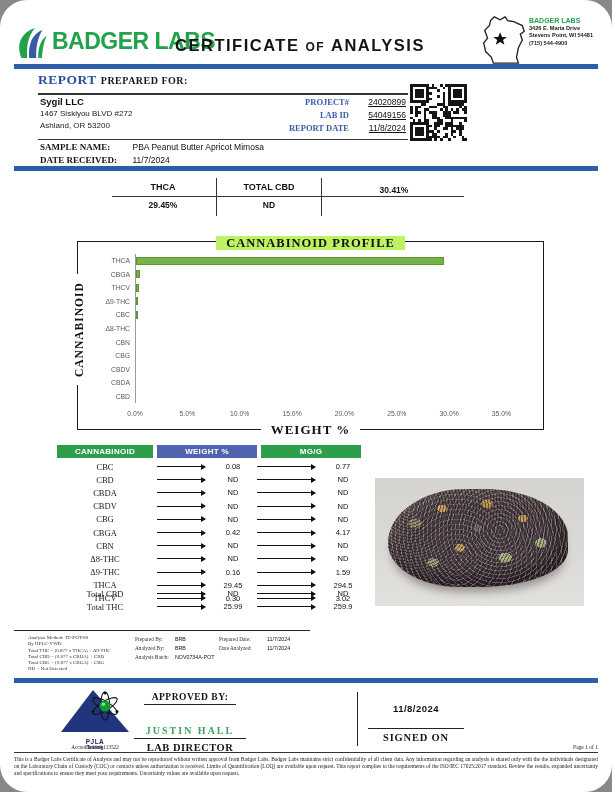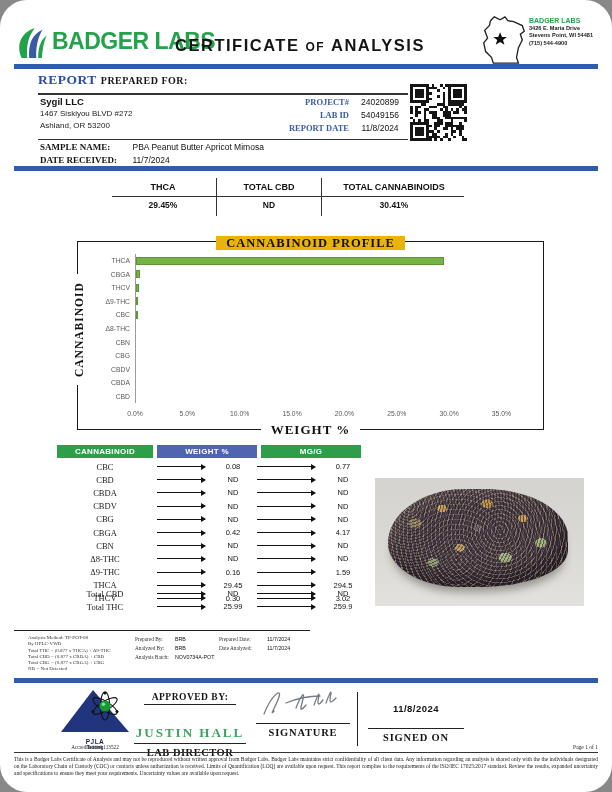--- a/index.html
+++ b/index.html
@@ -21,40 +21,40 @@
   
   .rep-head{left:38px;top:70px;}
   .rep-blue{font-size:13.5px;font-weight:bold;color:#2b4ea0;letter-spacing:.5px;}
   .rep-rest{font-size:10px;font-weight:bold;color:#151515;letter-spacing:.5px;}
   .hline{background:#333;}
   .client{left:40px;top:96px;font-size:8px;line-height:12px;color:#222;}
   .client .cname{font-size:9.5px;font-weight:bold;color:#111;}
   .meta{left:228px;top:97px;width:178px;}
   .meta-row{display:grid;grid-template-columns:1fr 52px;gap:5px;height:13px;}
   .meta-label{text-align:right;font-family:"Liberation Serif",serif;font-weight:bold;color:#3b5aa5;font-size:8.5px;}
-  .meta-value{text-align:center;font-size:8.5px;color:#111;}
+  .meta-value{text-align:right;font-size:8.5px;color:#111;text-decoration:underline;}
   #qr{left:410px;top:84px;width:57px;height:57px;display:grid;
       grid-template-columns:repeat(21,1fr);grid-template-rows:repeat(21,1fr);background:#fff;}
   #qr .q{background:#fff;} #qr .q.on{background:#151515;}
   .sample-row{left:40px;font-size:9px;}
   .sample-label{display:inline-block;width:90px;font-family:"Liberation Serif",serif;font-weight:bold;color:#141414;}
   .sample-value{font-size:8.5px;color:#111;}
 
   
   .summary{left:110px;top:178px;width:356px;height:38px;display:flex;}
   .sum-col{text-align:center;padding-top:2px;}
   .sum-col.c0{width:106px;} .sum-col.c1{width:104px;border-left:1.2px solid #333;border-right:1.2px solid #333;} .sum-col.c2{width:144px;}
   .sum-h{font-size:9px;font-weight:bold;height:15px;line-height:15px;}
   .sum-v{font-size:8.5px;font-weight:bold;padding-top:5px;}
   .sum-line{left:112px;top:196px;width:352px;height:1.2px;background:#333;}
 
   
   .chart-box{left:77px;top:241px;width:465px;height:187px;border:1.5px solid #1a1a1a;}
   .chart-title{position:absolute;top:-9px;left:0;right:0;text-align:center;}
-  .chart-title span{background:#eab308;padding:0 10px;font-family:"Liberation Serif",serif;font-weight:bold;
+  .chart-title span{background:#bef264;padding:0 10px;font-family:"Liberation Serif",serif;font-weight:bold;
                     font-size:12.5px;letter-spacing:1px;color:#111;}
   .chart-ylabel{position:absolute;left:-40px;top:50%;width:80px;text-align:center;transform:rotate(-90deg);}
   .chart-ylabel span{background:#fff;padding:0 8px;font-family:"Liberation Serif",serif;font-weight:bold;
                      font-size:11.5px;letter-spacing:1px;}
   .chart-xlabel{position:absolute;bottom:-9px;left:0;right:0;text-align:center;}
   .chart-xlabel span{background:#fff;padding:0 10px;font-family:"Liberation Serif",serif;font-weight:bold;
                      font-size:13px;letter-spacing:1px;}
   #chart-rows{position:absolute;left:9px;right:8px;top:12px;bottom:26px;display:flex;flex-direction:column;}
   .c-row{flex:1;display:grid;grid-template-columns:48px 1fr;align-items:center;}
   .c-label{text-align:right;padding-right:5px;font-size:6.8px;color:#595959;}
@@ -109,21 +109,21 @@
         repeating-radial-gradient(circle at 38% 72%,rgba(180,200,140,.3) 0 1px,transparent 1px 5px);}
 
   
   .pjla{left:58px;top:687px;width:74px;text-align:center;}
   .pjla-name{font-size:6.5px;font-weight:bold;color:#1a1f55;letter-spacing:.5px;margin-top:1px;}
   .pjla-sub{font-size:4.8px;font-weight:bold;color:#1a1f55;}
   .accred{left:48px;top:744px;width:94px;text-align:center;font-family:"Liberation Serif",serif;font-size:5.2px;color:#222;}
   .approved{left:134px;top:692px;width:112px;text-align:center;font-family:"Liberation Serif",serif;}
   .ap-label{font-size:9.5px;font-weight:bold;letter-spacing:.5px;color:#141414;}
   .ap-hr1{height:1px;background:#222;margin:2px 10px 2px 10px;}
-  .ap-name{font-size:13px;font-weight:bold;color:#3aa55d;letter-spacing:2px;margin-top:20px;}
+  .ap-name{font-size:10px;font-weight:bold;color:#3aa55d;letter-spacing:2px;margin-top:20px;}
   .ap-hr2{height:1px;background:#222;margin:2px 0 3px 0;}
   .ap-role{font-size:10.5px;font-weight:600;color:#141414;letter-spacing:.5px;}
   .sigblock{left:256px;top:686px;width:94px;text-align:center;}
   .sig-hr{height:1px;background:#222;margin:1px 0 3px 0;}
   .sig-label{font-family:"Liberation Serif",serif;font-size:10.5px;font-weight:bold;letter-spacing:.8px;color:#141414;}
   .vdiv{left:357px;top:692px;width:1.3px;height:54px;background:#222;}
   .dateblock{left:368px;top:703px;width:96px;text-align:center;}
   .signed-date{font-size:9.5px;font-weight:bold;letter-spacing:.5px;color:#111;}
   .date-hr{height:1px;background:#222;margin:14px 0 3px 0;}
   .signed-label{font-family:"Liberation Serif",serif;font-size:10.5px;font-weight:bold;letter-spacing:.8px;color:#141414;}
@@ -646,21 +646,20 @@
   <div class="abs summary" id="summary-row">
       <div class="sum-col c0">
         <div class="sum-h">THCA</div>
         <div class="sum-v">29.45%</div>
       </div>
       <div class="sum-col c1">
         <div class="sum-h">TOTAL CBD</div>
         <div class="sum-v">ND</div>
       </div>
       <div class="sum-col c2">
-        <div class="sum-h">TOTAL CANNABINOIDS</div>
         <div class="sum-v">30.41%</div>
       </div>
     </div>
   <div class="abs sum-line"></div>
 
   <div class="abs chart-box">
     <div class="chart-title">
       <span>CANNABINOID PROFILE</span>
     </div>
     <div class="chart-ylabel">
@@ -894,33 +893,20 @@
   <div class="abs accred">Accreditation# 113522</div>
 
   <div class="abs approved">
     <div class="ap-label">APPROVED BY:</div>
     <div class="ap-hr1"></div>
     <div class="ap-name">JUSTIN HALL</div>
     <div class="ap-hr2"></div>
     <div class="ap-role">LAB DIRECTOR</div>
   </div>
 
-  <div class="abs sigblock">
-    <svg width="94" height="32" viewBox="0 0 94 32">
-      <g fill="none" stroke="#757a84" stroke-width="1.3" stroke-linecap="round">
-        <path d="M8 28 C16 8, 26 2, 23 11 C20 20, 13 31, 18 25"></path>
-        <path d="M30 17 C42 12, 54 10, 64 10"></path>
-        <path d="M40 22 C45 9, 49 5, 47 13 L45 21 C44.3 24, 45.5 24.5, 50 19"></path>
-        <path d="M58 19 C62 8, 64 5, 62.5 12 C61 19, 62.5 20, 67 14"></path>
-        <path d="M70 17 C74 6, 76 3, 74.5 10 C73 17, 74.5 18, 80 12"></path>
-      </g>
-    </svg>
-    <div class="sig-hr"></div>
-    <div class="sig-label">SIGNATURE</div>
-  </div>
 
   <div class="abs vdiv"></div>
 
   <div class="abs dateblock">
     <div class="signed-date">11/8/2024</div>
     <div class="date-hr"></div>
     <div class="signed-label">SIGNED ON</div>
   </div>
 
   <div class="abs thin-rule"></div>

